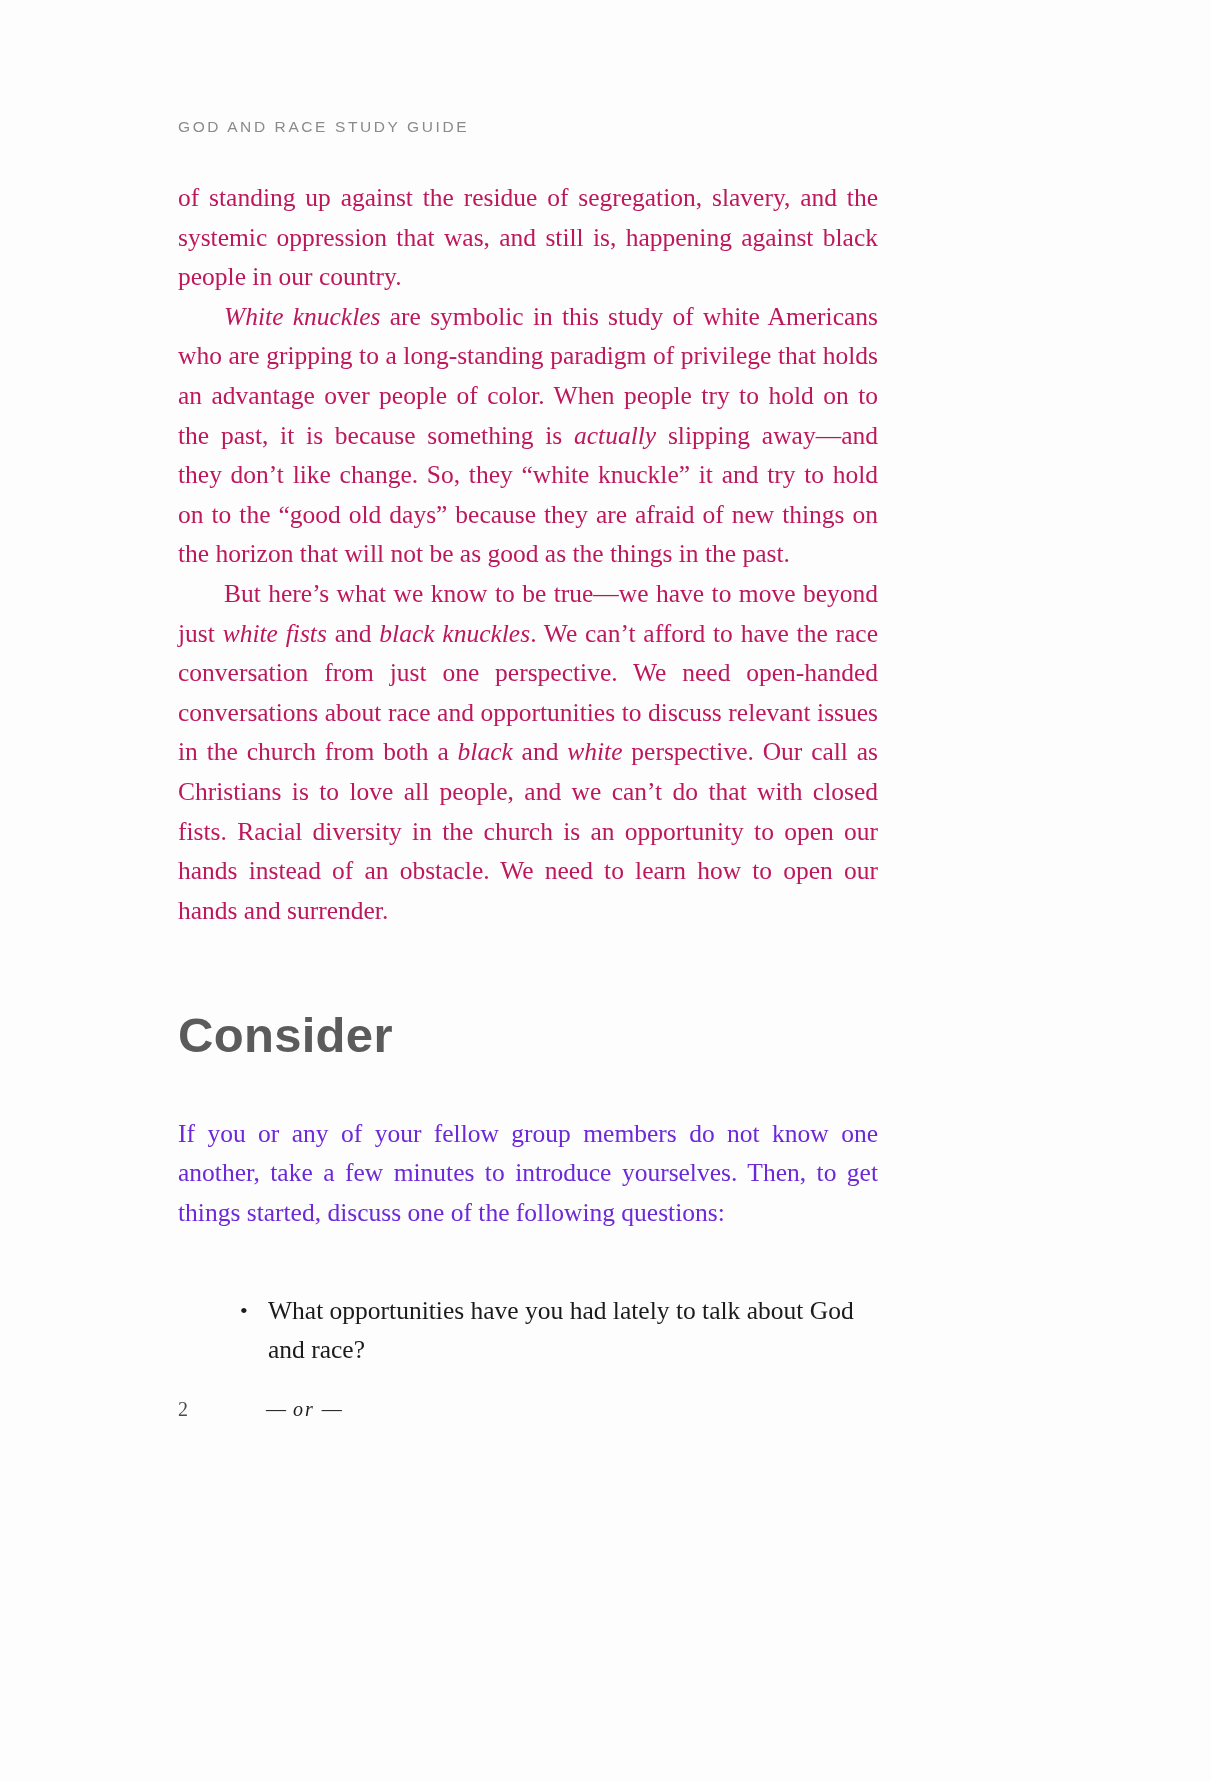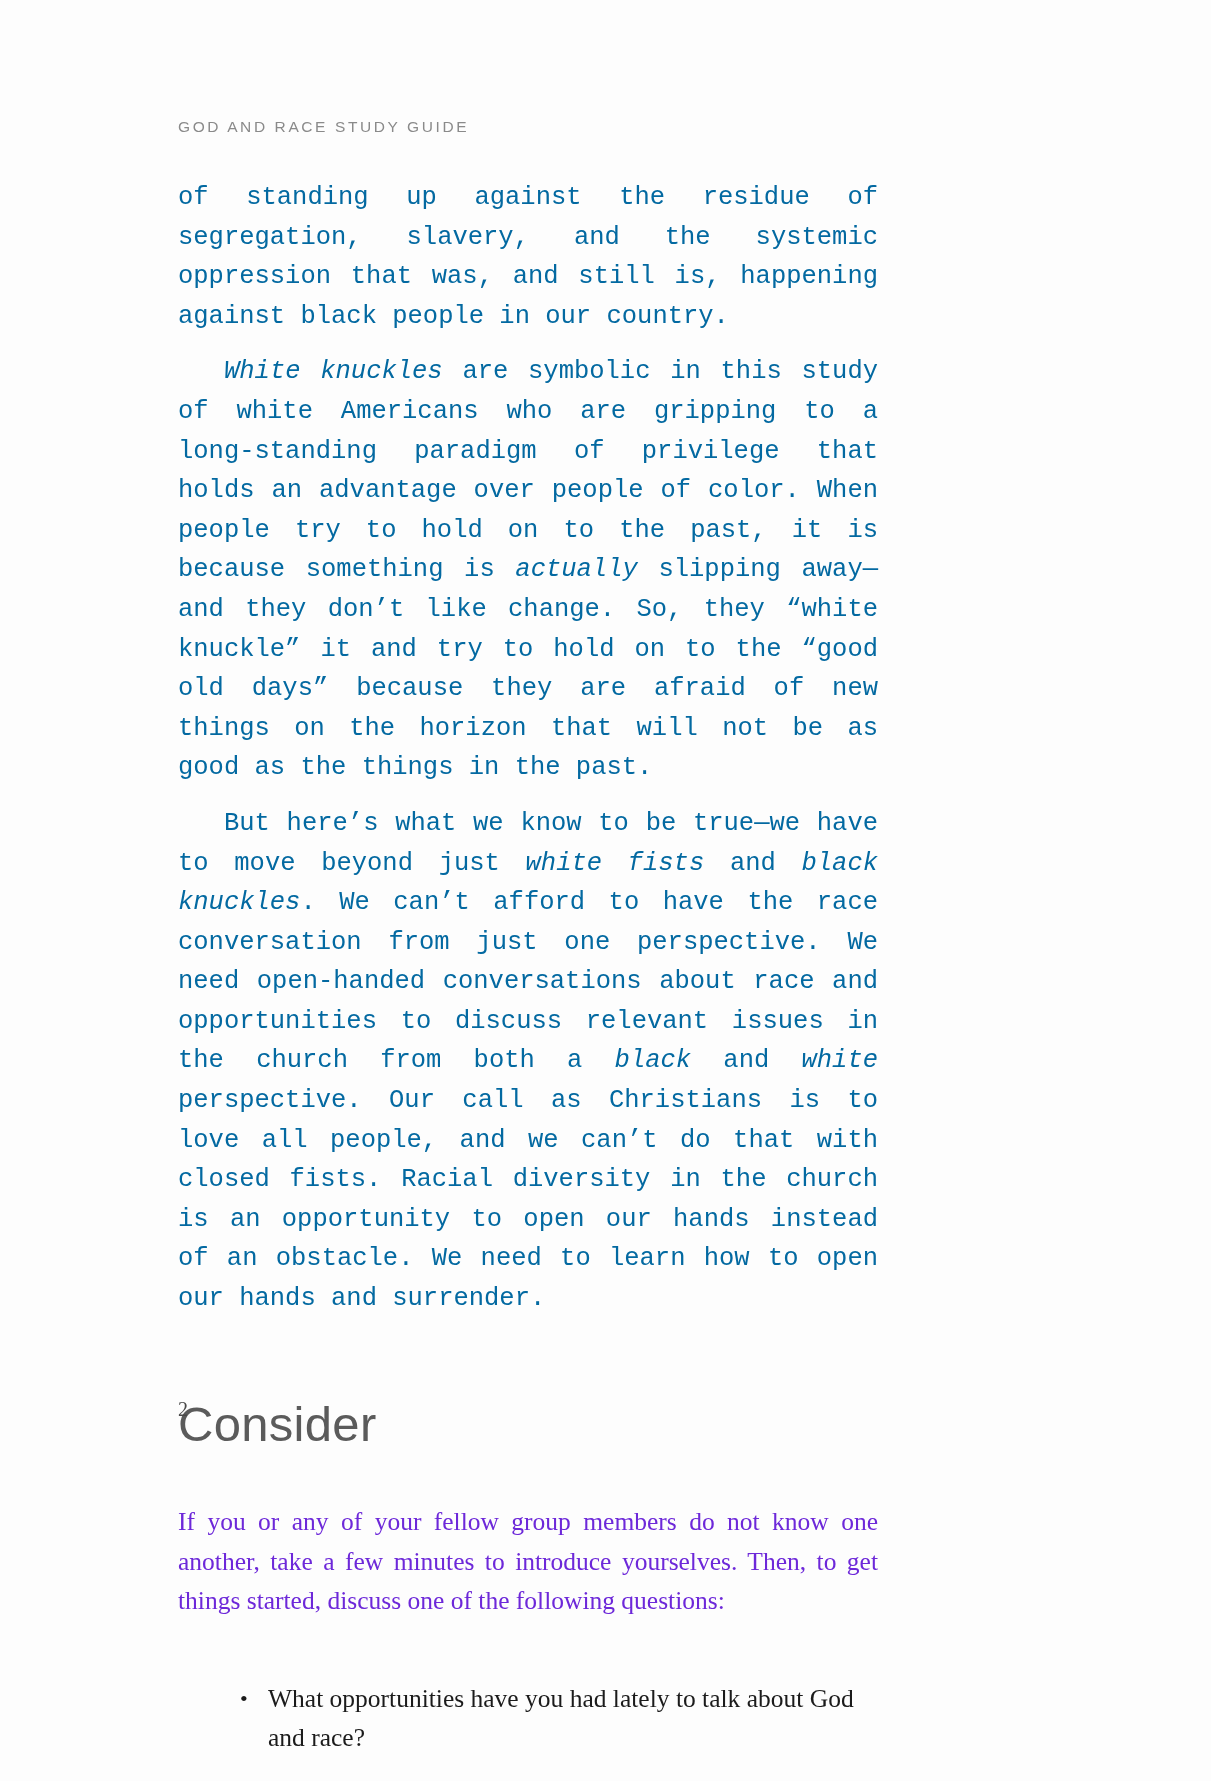--- a/index.html
+++ b/index.html
@@ -47,38 +47,37 @@
   .body-block {
     margin-top: 42px;
   }
 
   p.body {
     margin: 0;
     font-size: 25.5px;
     line-height: 39.6px;
     text-align: justify;
     text-justify: inter-word;
-    color: #0369a1;
-    font-family: Liberation Mono, monospace;
+    color: #be185d;
+    font-family: Liberation Serif, serif;
     -webkit-font-smoothing: antialiased;
   }
   p.body.indent {
     text-indent: 46px;
-    margin-top: 16px;
   }
   p.body em, .ital {
     font-style: italic;
   }
 
   
   .section-heading {
     margin-top: 80px;
     font-family: "Liberation Sans", "DejaVu Sans", sans-serif;
     font-size: 49px;
-    font-weight: 400;
+    font-weight: 700;
     color: #5b5b5b;
     letter-spacing: 0.3px;
     line-height: 1.05;
   }
 
   
   .consider-intro {
     margin-top: 52px;
   }
   .consider-intro p {

